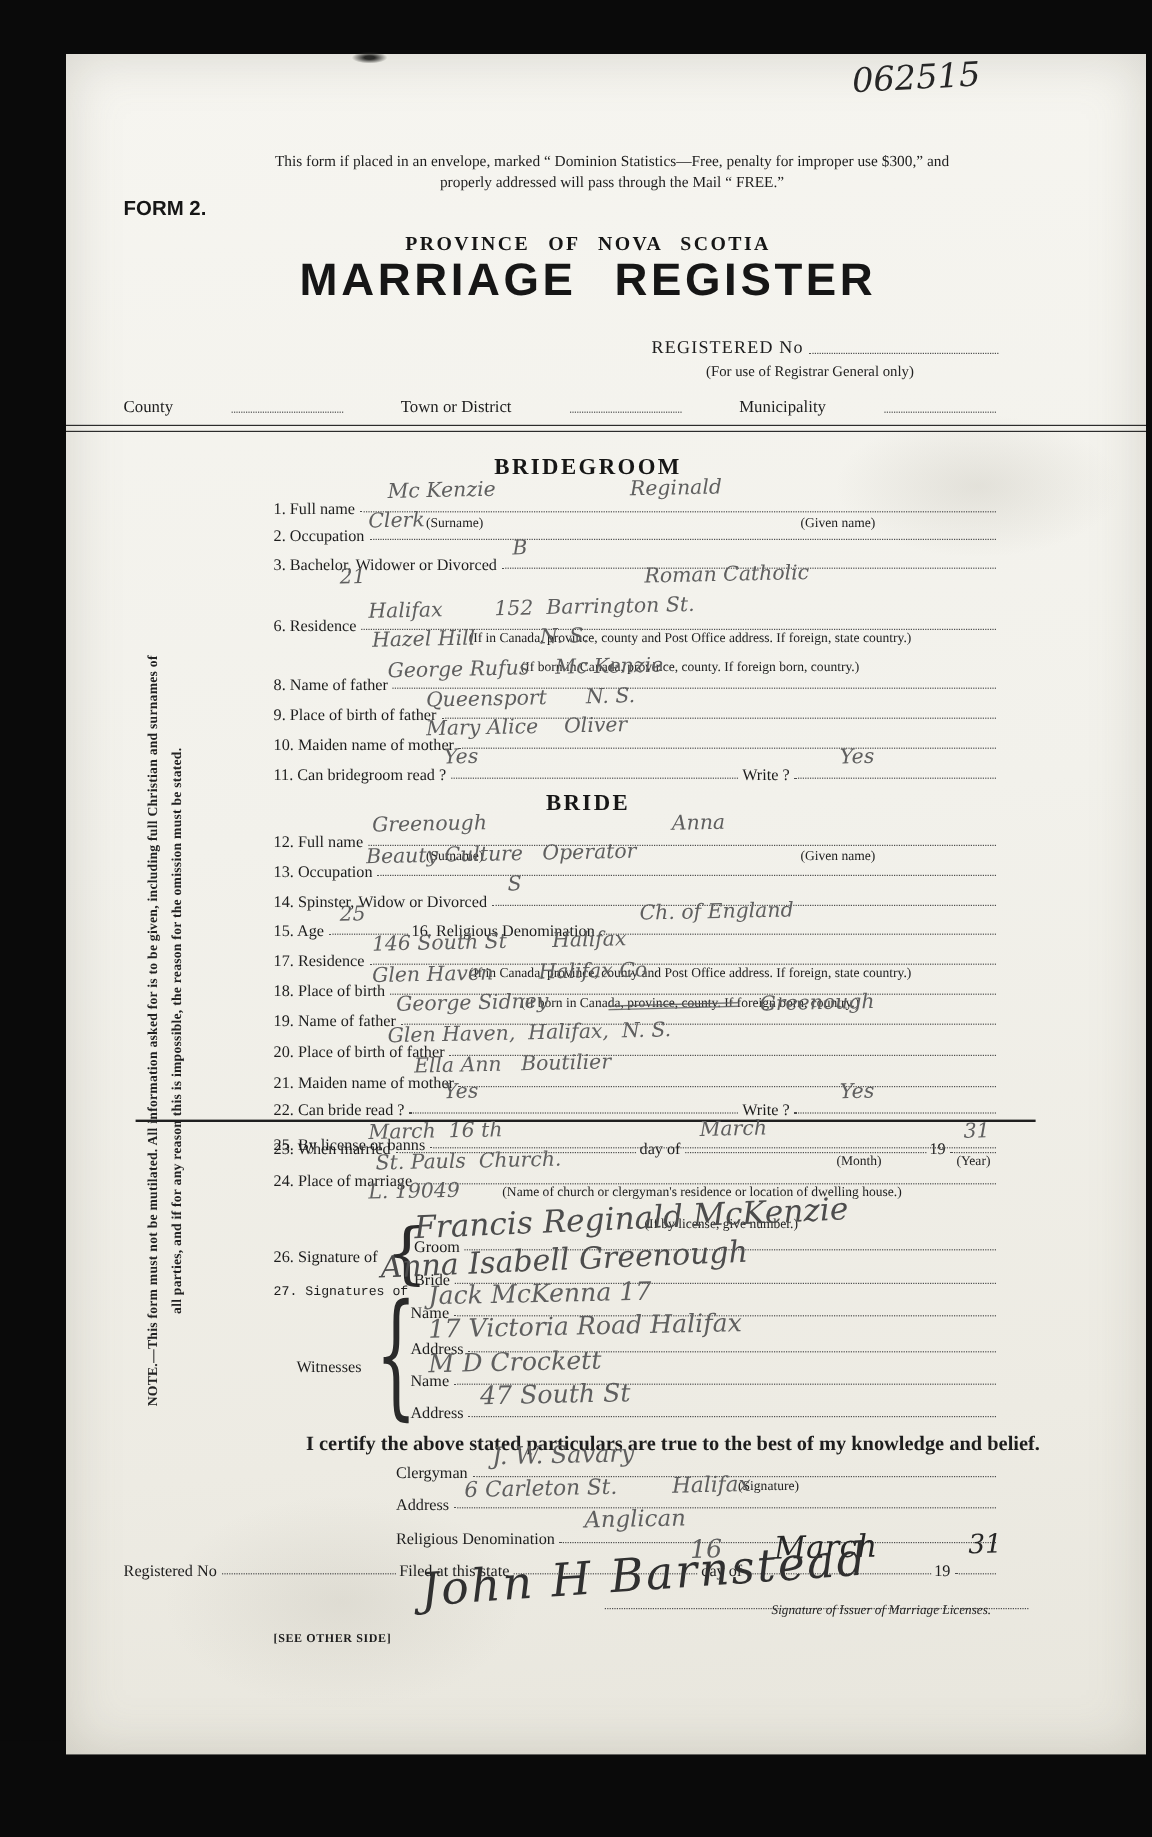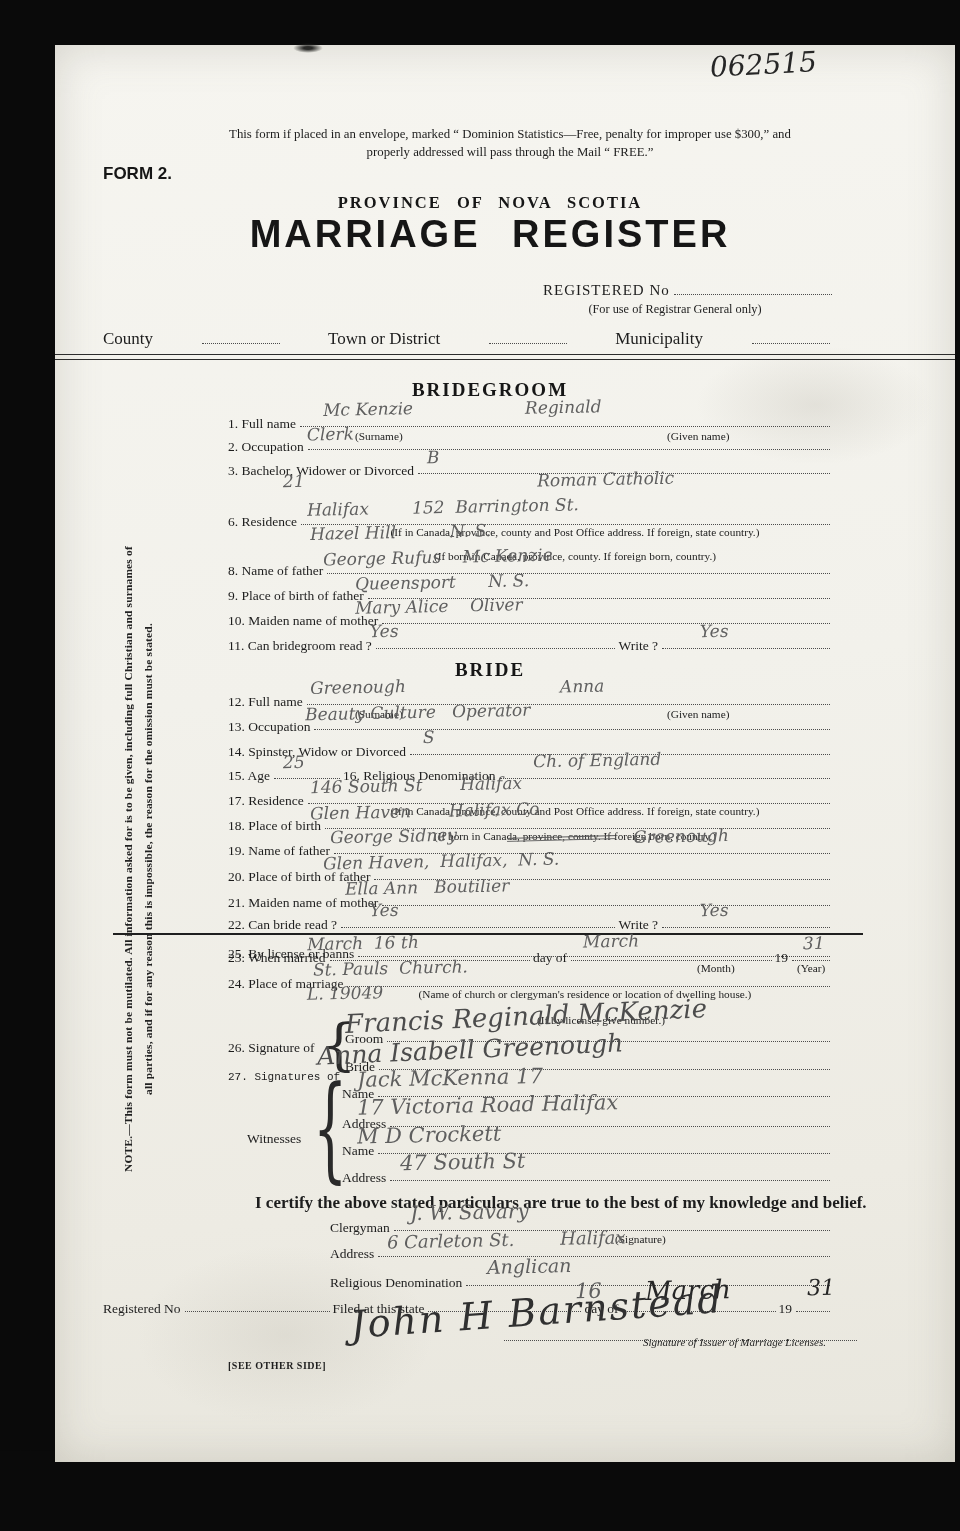--- a/index.html
+++ b/index.html
@@ -73,21 +73,21 @@
 
   <div class="heading title-main" style="top:168px;font-size:38px;letter-spacing:3px;word-spacing:18px;">MARRIAGE REGISTER</div>
   <div class="heading" style="top:148px;font-size:16.5px;letter-spacing:2px;word-spacing:9px;font-weight:600;">PROVINCE OF NOVA SCOTIA</div>
 
   <div class="prow" style="left:488px;top:236px;width:292px;">
     <span class="lbl" style="font-size:15px;letter-spacing:1px;">REGISTERED No</span>
     <span class="dots"></span>
   </div>
   <div class="cap" style="left:497px;top:258px;width:246px;text-align:center;font-size:12.3px;">(For use of Registrar General only)</div>
 
-  <div class="prow" style="left:48px;top:285px;right:122px;font-size:17px;gap:45px;">
+  <div class="prow" style="left:48px;top:285px;right:122px;font-size:14px;gap:45px;">
     <span class="lbl">County</span>
     <span class="dots"></span>
     <span class="lbl">Town or District</span>
     <span class="dots"></span>
     <span class="lbl">Municipality</span>
     <span class="dots"></span>
   </div>
 
   <div class="rule-double" style="top:309px;"></div>
 

